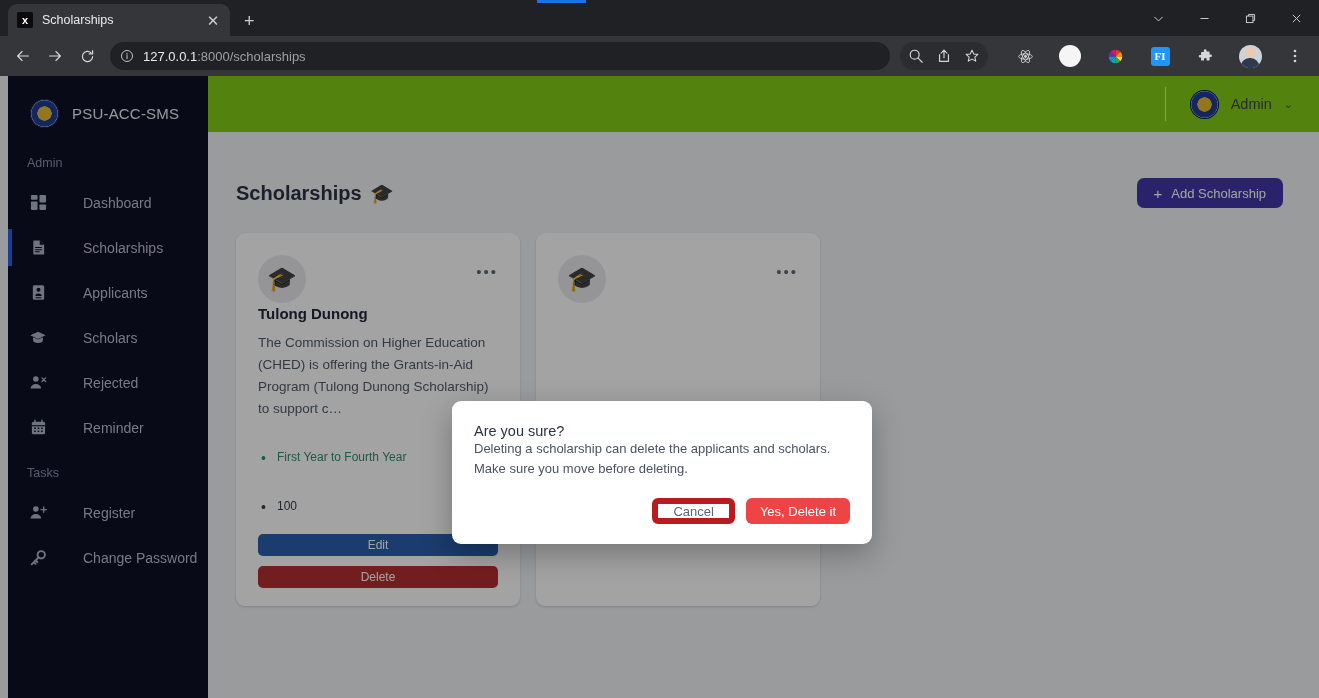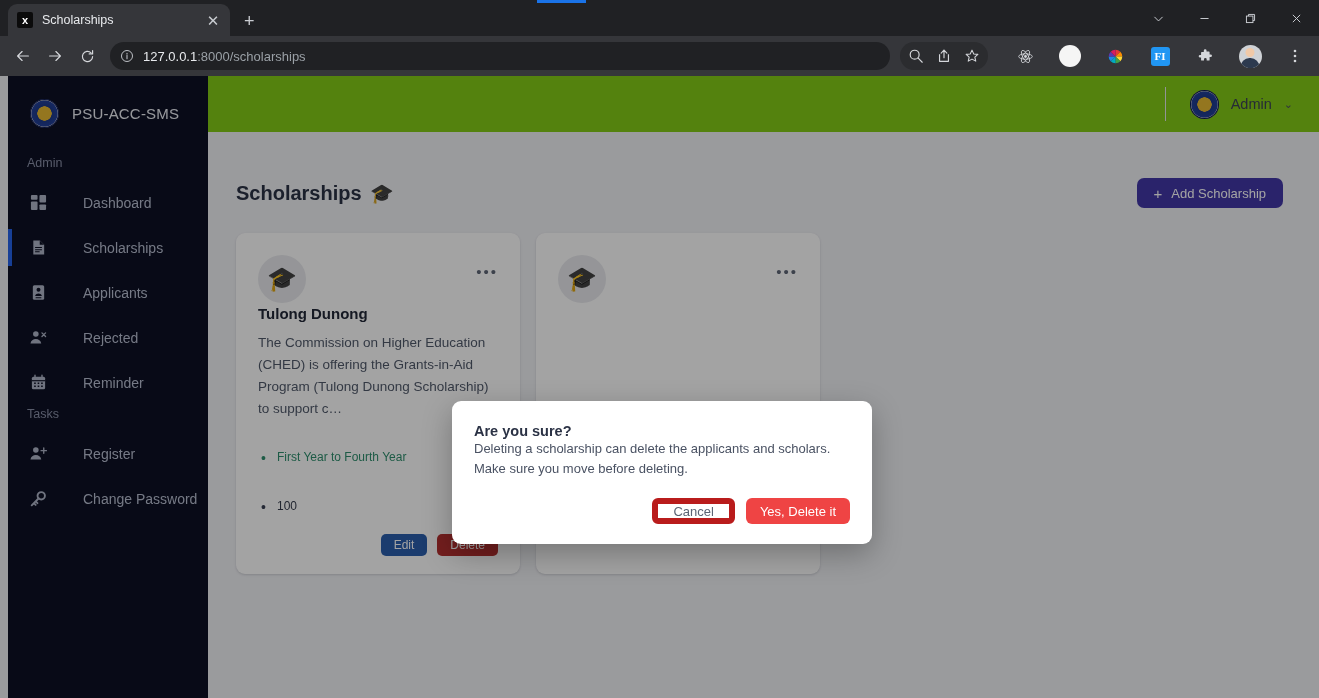--- a/index.html
+++ b/index.html
@@ -78,21 +78,21 @@
     background:#0d1124; z-index: 5;
   }
   .brand { display:flex; align-items:center; gap:13px; padding:18px 0 0 22px; height:56px; }
   .brand-logo {
     width:29px;height:29px;border-radius:50%;
     background:radial-gradient(circle at 50% 50%, #e8b931 0%, #e8b931 34%, #1e3a8a 36%, #22409a 62%, #f2f2f2 66%, #1b3580 72%, #1b3580 100%);
     box-shadow: inset 0 0 0 1px #101a4d;
   }
   .brand-name { color:#eceef5; font-size:15px; letter-spacing:.2px; }
   .nav-section { color:#8a90a8; font-size:12.5px; padding:0 0 0 19px; margin-top:24px; margin-bottom:10px;}
-  .nav-section.tasks { margin-top:2px; }
+  .nav-section.tasks { margin-top:16px; }
   .nav-item {
     display:flex; align-items:center; gap:34px; height:45px; padding-left:19px;
     color:#b9bfd2; font-size:14px; position:relative;
   }
   .nav-item.active::before {
     content:""; position:absolute; left:0; top:4px; bottom:4px; width:4px; background:#2563eb;
   }
   .nav-ico { width:22px; height:22px; display:flex; align-items:center; justify-content:center; color:#b0b6c9; }
   .nav-ico svg { display:block; }
 
@@ -135,37 +135,37 @@
   }
   .dots { color:#606878; letter-spacing:2px; font-size:15px; line-height:1; padding-top:9px; }
   .card-title { font-size:15px; font-weight:700; color:#222838; margin-top:2px; }
   .card-desc { font-size:13.5px; color:#515a6b; line-height:1.62; margin-top:10px; }
   .card-list { margin-top:11px; list-style:none; }
   .card-list li { position:relative; padding-left:19px; font-size:12px; line-height:1.72;margin-top:28px; }
   .card-list li::before{ content:"•"; position:absolute; left:3px; top:-1px; color:#394053; font-size:14px; }
   .card-list li.green { color:#2f8f6e; }
   .card-list li.green::before{ color:#2f8f6e; }
   .card-list li.plain { color:#343b4c; }
-  .card-actions { display:flex; justify-content:flex-end; gap:10px; margin-top:17px; }
+  .card-actions { display:flex; justify-content:flex-end; gap:10px; margin-top:17px;flex-direction:column; }
   .btn-edit, .btn-del {
     border:none; border-radius:5px; height:22px; padding:0 13px; font-size:12px; color:#fff;
     font-family:"Liberation Sans", sans-serif;
   }
   .btn-edit { background:#2b5fad; }
   .btn-del  { background:#b5302f; }
 
   
   .overlay { position:absolute; inset:0; background:rgba(0,0,0,.36); z-index:20; }
   .modal {
     position:absolute; left:452px; top:325px; width:420px;
     background:#fff; border-radius:9px; z-index:30;
     box-shadow:0 10px 30px rgba(0,0,0,.28);
     padding:22px 22px 20px 22px;
   }
-  .modal-title { font-size:14.5px; font-weight:700; color:#2b3245; }
+  .modal-title { font-size:14.5px; font-weight:400; color:#2b3245; }
   .modal-text { font-size:13px; color:#4a5263; line-height:1.55; }
   .modal-actions { display:flex; justify-content:flex-end; gap:11px; margin-top:19px; }
   .btn-cancel {
     background:#fff; border:6px solid #b91c1c; color:#5b6475; border-radius:6px;
     height:26px; padding:0 15px; font-size:13px; font-family:"Liberation Sans", sans-serif;
   }
   .btn-confirm {
     background:#ef4444; border:none; color:#fff; border-radius:6px;
     height:26px; padding:0 14px; font-size:13px; font-family:"Liberation Sans", sans-serif;
   }
@@ -343,20 +343,29 @@
           <svg width="17" height="17" viewBox="0 0 18 18">
               <rect x="3" y="1.3" width="12" height="15.4" rx="1.6" fill="currentColor"></rect>
               <circle cx="9" cy="6.2" r="2.1" fill="#0d1124"></circle>
               <path d="M5.4 12.6c.6-1.8 2-2.6 3.6-2.6s3 .8 3.6 2.6z" fill="#0d1124"></path>
               <path d="M6.4 14.6h5.2" stroke="#0d1124" stroke-width="1.1" stroke-linecap="round"></path>
             </svg>
         </span>
         <span>Applicants</span>
       </div>
 
+      <div class="nav-item">
+        <span class="nav-ico">
+          <svg width="18" height="18" viewBox="0 0 20 20">
+              <path d="M10 3L1.5 7 10 11l8.5-4z" fill="currentColor"></path>
+              <path d="M4.6 9.3v3.4c0 1.6 2.4 2.8 5.4 2.8s5.4-1.2 5.4-2.8V9.3L10 11.8z" fill="currentColor"></path>
+            </svg>
+        </span>
+        <span>Scholars</span>
+      </div>
 
       <div class="nav-item">
         <span class="nav-ico">
           <svg width="18" height="18" viewBox="0 0 20 20">
               <circle cx="7.6" cy="5.6" r="3.1" fill="currentColor"></circle>
               <path d="M1.6 16c.5-3.3 3-5 6-5s5.5 1.7 6 5z" fill="currentColor"></path>
               <path d="M14.4 4.3l4 4M18.4 4.3l-4 4" stroke="currentColor" stroke-width="1.5" stroke-linecap="round"></path>
             </svg>
         </span>
         <span>Rejected</span>

